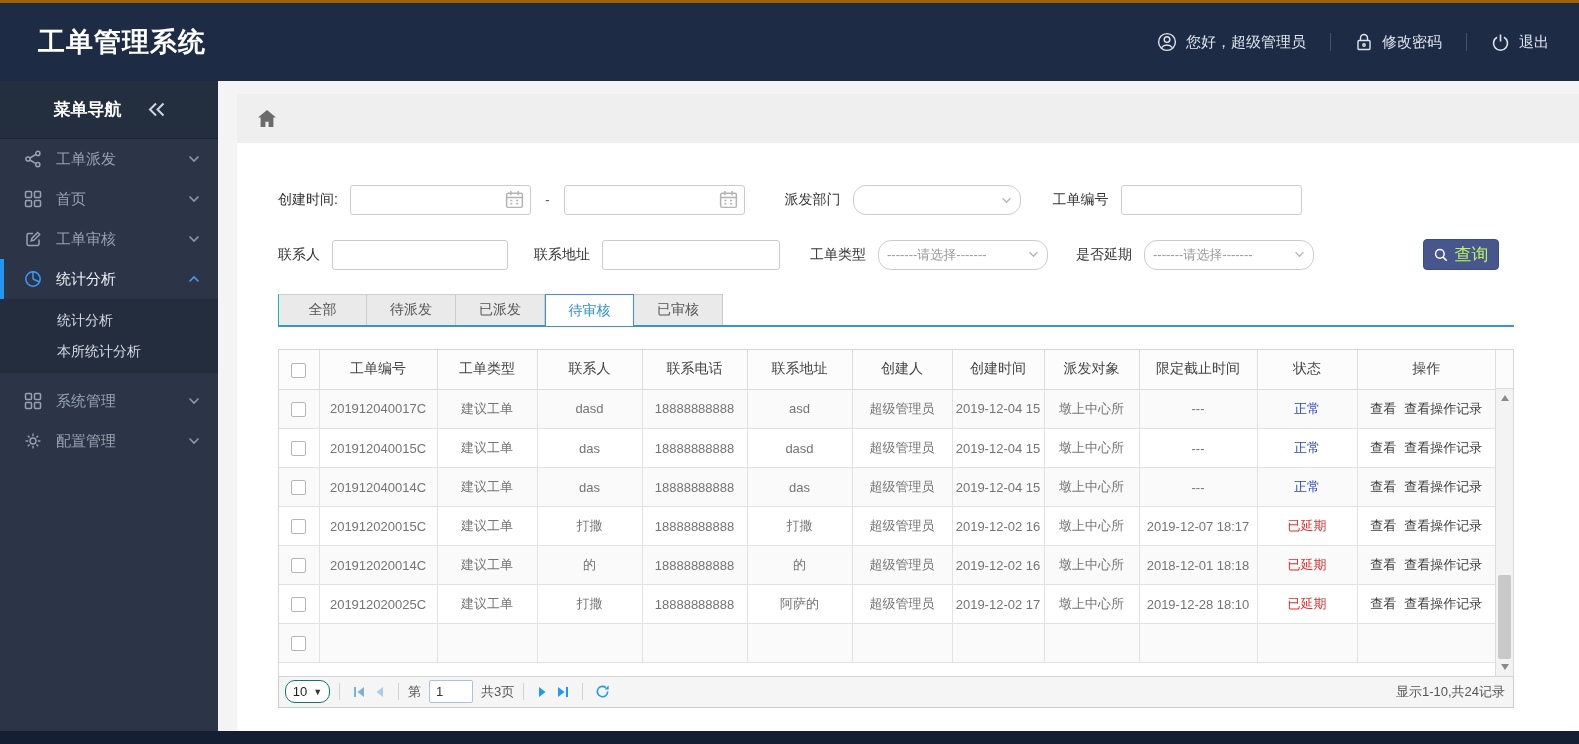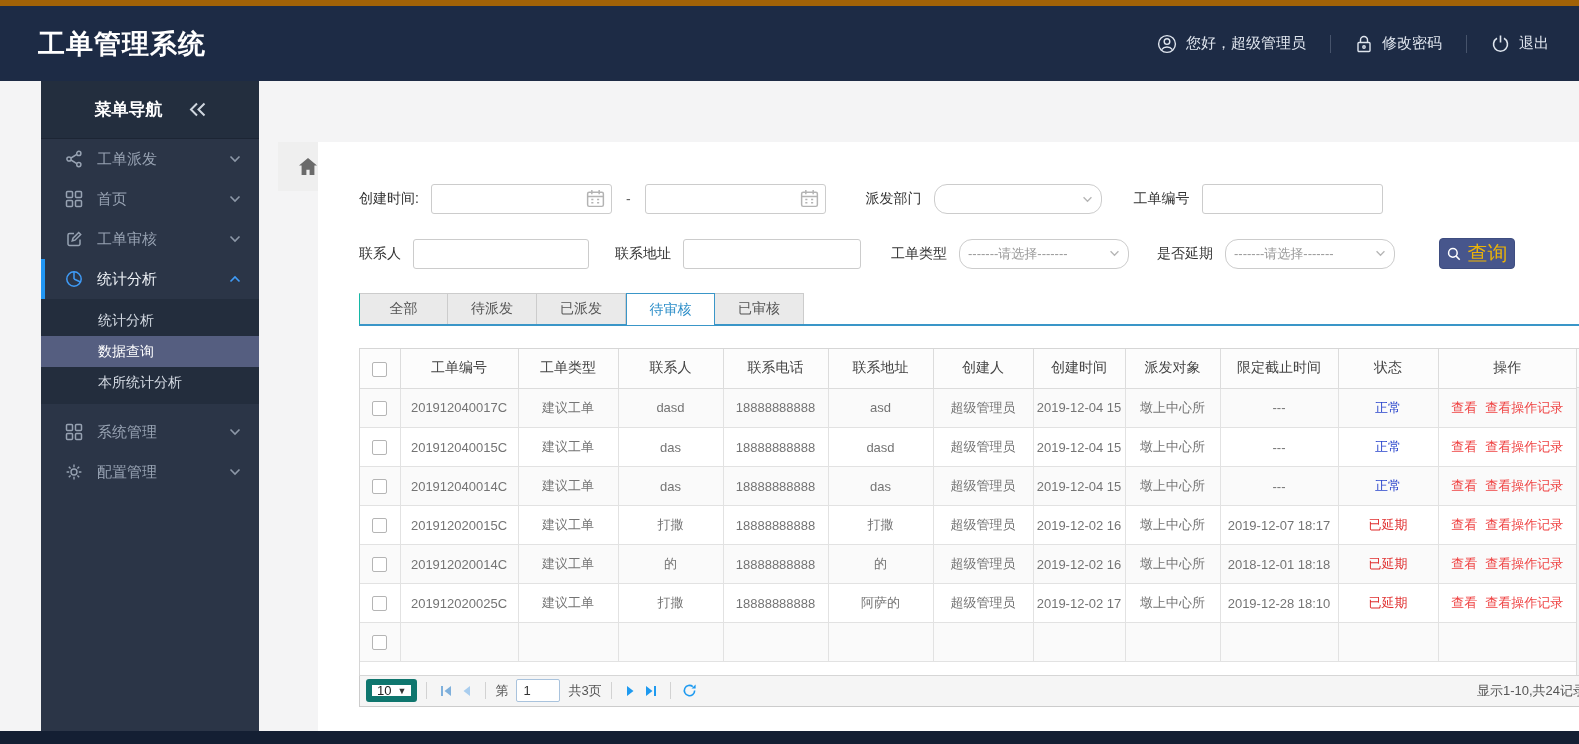--- a/index.html
+++ b/index.html
@@ -1,61 +1,61 @@
 <!DOCTYPE html>
 <html><head>
 <meta charset="utf-8">
 <style>
   * { box-sizing: border-box; margin:0; padding:0; }
   html,body { width:1579px; height:744px; }
   body { font-family:"Liberation Sans","DejaVu Sans",sans-serif; background:#f4f4f5; overflow:hidden; }
   .app { display:flex; flex-direction:column; width:1579px; height:744px; }
 
   
-  .hdr { height:81px; background:#1d2b45; border-top:6px solid #a16207; display:flex; align-items:center; justify-content:space-between; flex:none; }
+  .hdr { height:81px; background:#1d2b45; border-top:3px solid #a16207; display:flex; align-items:center; justify-content:space-between; flex:none; }
   .hdr-title { color:#fff; font-size:27px; font-weight:bold; margin-left:38px; letter-spacing:1px; }
   .hdr-right { display:flex; align-items:center; margin-right:30px; color:#dfe5ee; font-size:15px; }
   .hitem { display:flex; align-items:center; gap:9px; white-space:nowrap; }
   .hitem svg { stroke:#dfe5ee; }
   .hdiv { width:1px; height:18px; background:#46536b; margin:0 24px; }
 
-  .mid { flex:1; display:flex; min-height:0;padding-left:41px; }
+  .mid { flex:1; display:flex; min-height:0; }
 
   
   .sb { width:218px; background:#2b3547; flex:none; display:flex; flex-direction:column; }
   .sb-title { height:58px; background:#232e3e; border-bottom:1px solid #1c2534; display:flex; align-items:center; justify-content:center; gap:26px; color:#fff; font-size:17px; font-weight:bold; }
   .sb-title .collapse { color:#cfd6df; display:flex; }
   .mitem { height:40px; display:flex; align-items:center; padding:0 18px 0 24px; color:#97a2b2; font-size:15px; cursor:pointer; position:relative; }
   .mitem .micon { width:19px; display:flex; margin-right:13px; color:#97a2b2; }
   .mitem .mlabel { flex:1; }
   .mitem .chev { color:#8d98a8; display:flex; }
   .mitem.active { color:#eef2f7; }
   .mitem.active .micon, .mitem.active .chev { color:#3f9bf7; }
   .mitem.active::before { content:""; position:absolute; left:0; top:0; bottom:0; width:4px; background:#2196f3; }
   .chev.up svg { transform:rotate(180deg); }
   .smenu { background:#232d3d; padding:6px 0; }
   .sitem { height:31px; display:flex; align-items:center; padding-left:57px; color:#d6dce5; font-size:14px; cursor:pointer; }
   .sitem.selected { background:#555e80; color:#fff; }
 
   
-  .content { flex:1; background:#f4f4f5; padding:13px 0 0 19px; min-width:0; display:flex; flex-direction:row;margin-top:48px; }
+  .content { flex:1; background:#f4f4f5; padding:13px 0 0 19px; min-width:0; display:flex; flex-direction:column; }
   .crumb { height:49px; background:#efefef; display:flex; align-items:center; padding-left:20px; flex:none; }
   .panel { flex:1; background:#fff; padding:42px 0 0 41px; }
 
   
   .frow { display:flex; align-items:center; margin-bottom:24px; font-size:14px; color:#333; }
   .flabel { margin-right:12px; white-space:nowrap; }
   .tinput { height:30px; border:1px solid #ccc; border-radius:3px; background:#fff; }
   .date-wrap { position:relative; width:181px; margin-right:14px; }
   .date-wrap .tinput { width:181px; padding:0 34px 0 8px; }
   .cal { position:absolute; right:6px; top:4px; color:#b3b3b3; }
   .dash { margin-right:14px; color:#666; }
   .fsel { height:30px; border:1px solid #ccc; border-radius:13px; background:#fff; display:flex; align-items:center; justify-content:space-between; padding:0 8px; color:#999; font-size:13px; cursor:pointer; }
   .fsel .schev { color:#b5b5b5; display:flex; }
-  .btn-query { margin-left:auto; margin-right:80px; width:76px; height:31px; background:#47568c; border:1px solid #3e4d80; border-radius:4px; color:#eab308; font-size:20px; display:flex; align-items:center; justify-content:center; gap:7px; cursor:pointer; }
+  .btn-query { margin-left:auto; margin-right:80px; width:76px; height:31px; background:#47568c; border:1px solid #3e4d80; border-radius:4px; color:#bef264; font-size:17px; display:flex; align-items:center; justify-content:center; gap:7px; cursor:pointer; }
 
   
   .tabs { width:1236px; display:flex; border-bottom:2px solid #3a96c8; margin-top:20px; }
   .tab { width:89px; height:31px; background:#eaeaea; border:1px solid #ccc; border-bottom:none; border-left:none; display:flex; align-items:center; justify-content:center; font-size:14px; color:#555; cursor:pointer; }
   .tab:first-child { border-left:1px solid #14b8a6; }
   .tab.active { background:#fff; color:#2e8fc9; border:1px solid #3a96c8; height:33px; margin-bottom:-2px; position:relative; }
 
   
   .table-outer { margin-top:22px; width:1236px; border:1px solid #d6d6d6; display:flex; }
   table { border-collapse:collapse; table-layout:fixed; width:1216px; font-size:13px; }
@@ -63,35 +63,35 @@
   th { height:39px; background:#fcfcfc; color:#444; font-weight:normal; font-size:14px; border-right:1px solid #dcdcdc; border-bottom:1px solid #dcdcdc; }
   th:last-child { border-right:none; }
   td { height:39px; text-align:center; color:#747474; border-right:1px solid #e2e2e2; border-bottom:1px solid #e2e2e2; white-space:nowrap; overflow:hidden; }
   td:last-child { border-right:none; }
   .tbody-clip { height:286px; overflow:hidden; }
   tr:nth-child(odd) td { background:#fafafa; }
   tr:nth-child(even) td { background:#fff; }
   .cb { width:15px; height:15px; border:1px solid #b5b5b5; border-radius:2px; background:#fff; display:inline-block; vertical-align:middle; appearance:none; }
   td[data-status="normal"] { color:#2b46cc; }
   td[data-status="delayed"] { color:#e02e2e; }
-  .c-act a { color:#ef4444; text-decoration:none; cursor:pointer; margin:0 4px; }
+  .c-act a { color:#404040; text-decoration:none; cursor:pointer; margin:0 4px; }
   
   .rail { width:18px; border-left:1px solid #dcdcdc; display:flex; flex-direction:column; }
   .rail-head { height:39px; background:#fcfcfc; border-bottom:1px solid #dcdcdc; }
   .rail-track { position:relative; flex:1; background:#f3f3f3; }
   .arr { position:absolute; left:0; right:0; height:14px; display:flex; align-items:center; justify-content:center; }
   .arr.up { top:2px; } .arr.down { bottom:2px; }
   .tri-up { width:0; height:0; border-left:4px solid transparent; border-right:4px solid transparent; border-bottom:6px solid #8a8a8a; }
   .tri-dn { width:0; height:0; border-left:4px solid transparent; border-right:4px solid transparent; border-top:6px solid #8a8a8a; }
   .thumb { position:absolute; left:2px; width:13px; top:186px; height:84px; background:#c9c9c9; border-radius:2px; }
 
   
   .pager { width:1236px; height:31px; background:#f5f5f5; border:1px solid #ccc; border-top:none; display:flex; align-items:center; font-size:13px; color:#555; padding:0 8px 0 6px; }
   .psep { width:1px; height:17px; background:#d2d2d2; margin:0 9px; }
-  .psel { height:23px; min-width:45px; background:#fff; border:6px solid #0f766e; border-radius:3px; display:flex; align-items:center; justify-content:center; gap:6px; padding:0 5px; cursor:pointer; color:#222; }
+  .psel { height:23px; min-width:45px; background:#fff; border:1px solid #0f766e; border-radius:10px; display:flex; align-items:center; justify-content:center; gap:6px; padding:0 5px; cursor:pointer; color:#222; }
   .psel .caret { font-size:9px; color:#333; }
   .pbtn { display:flex; align-items:center; justify-content:center; width:20px; height:20px; cursor:pointer; }
   .pinput { width:44px; height:23px; border:1px solid #a9c3dd; border-radius:2px; background:#fff; padding:0 6px; font-size:13px; color:#333; margin:0 8px; }
   .ptext { white-space:nowrap; }
   .psummary { margin-left:auto; color:#555; }
 
   .ftr { height:13px; background:#141f33; flex:none; }
   svg { display:block; }
 </style>
 </head>
@@ -210,23 +210,20 @@
         <span class="chev up">
             <svg width="12" height="8" viewBox="0 0 12 8" fill="none" stroke="currentColor" stroke-width="1.6">
               <path d="M1.5 1.5L6 6l4.5-4.5"></path>
             </svg>
           </span>
       </div>
 
       <div class="smenu">
         <div class="sitem">
             <span>统计分析</span>
-          </div>
-        <div class="sitem selected">
-            <span>数据查询</span>
           </div>
         <div class="sitem">
             <span>本所统计分析</span>
           </div>
       </div>
 
       <div class="mitem" style="margin-top:8px;">
         <span class="micon">
             <svg width="18" height="18" viewBox="0 0 18 18" fill="none" stroke="currentColor" stroke-width="1.5">
               <rect x="1.5" y="1.5" width="6" height="6" rx="1"></rect>

